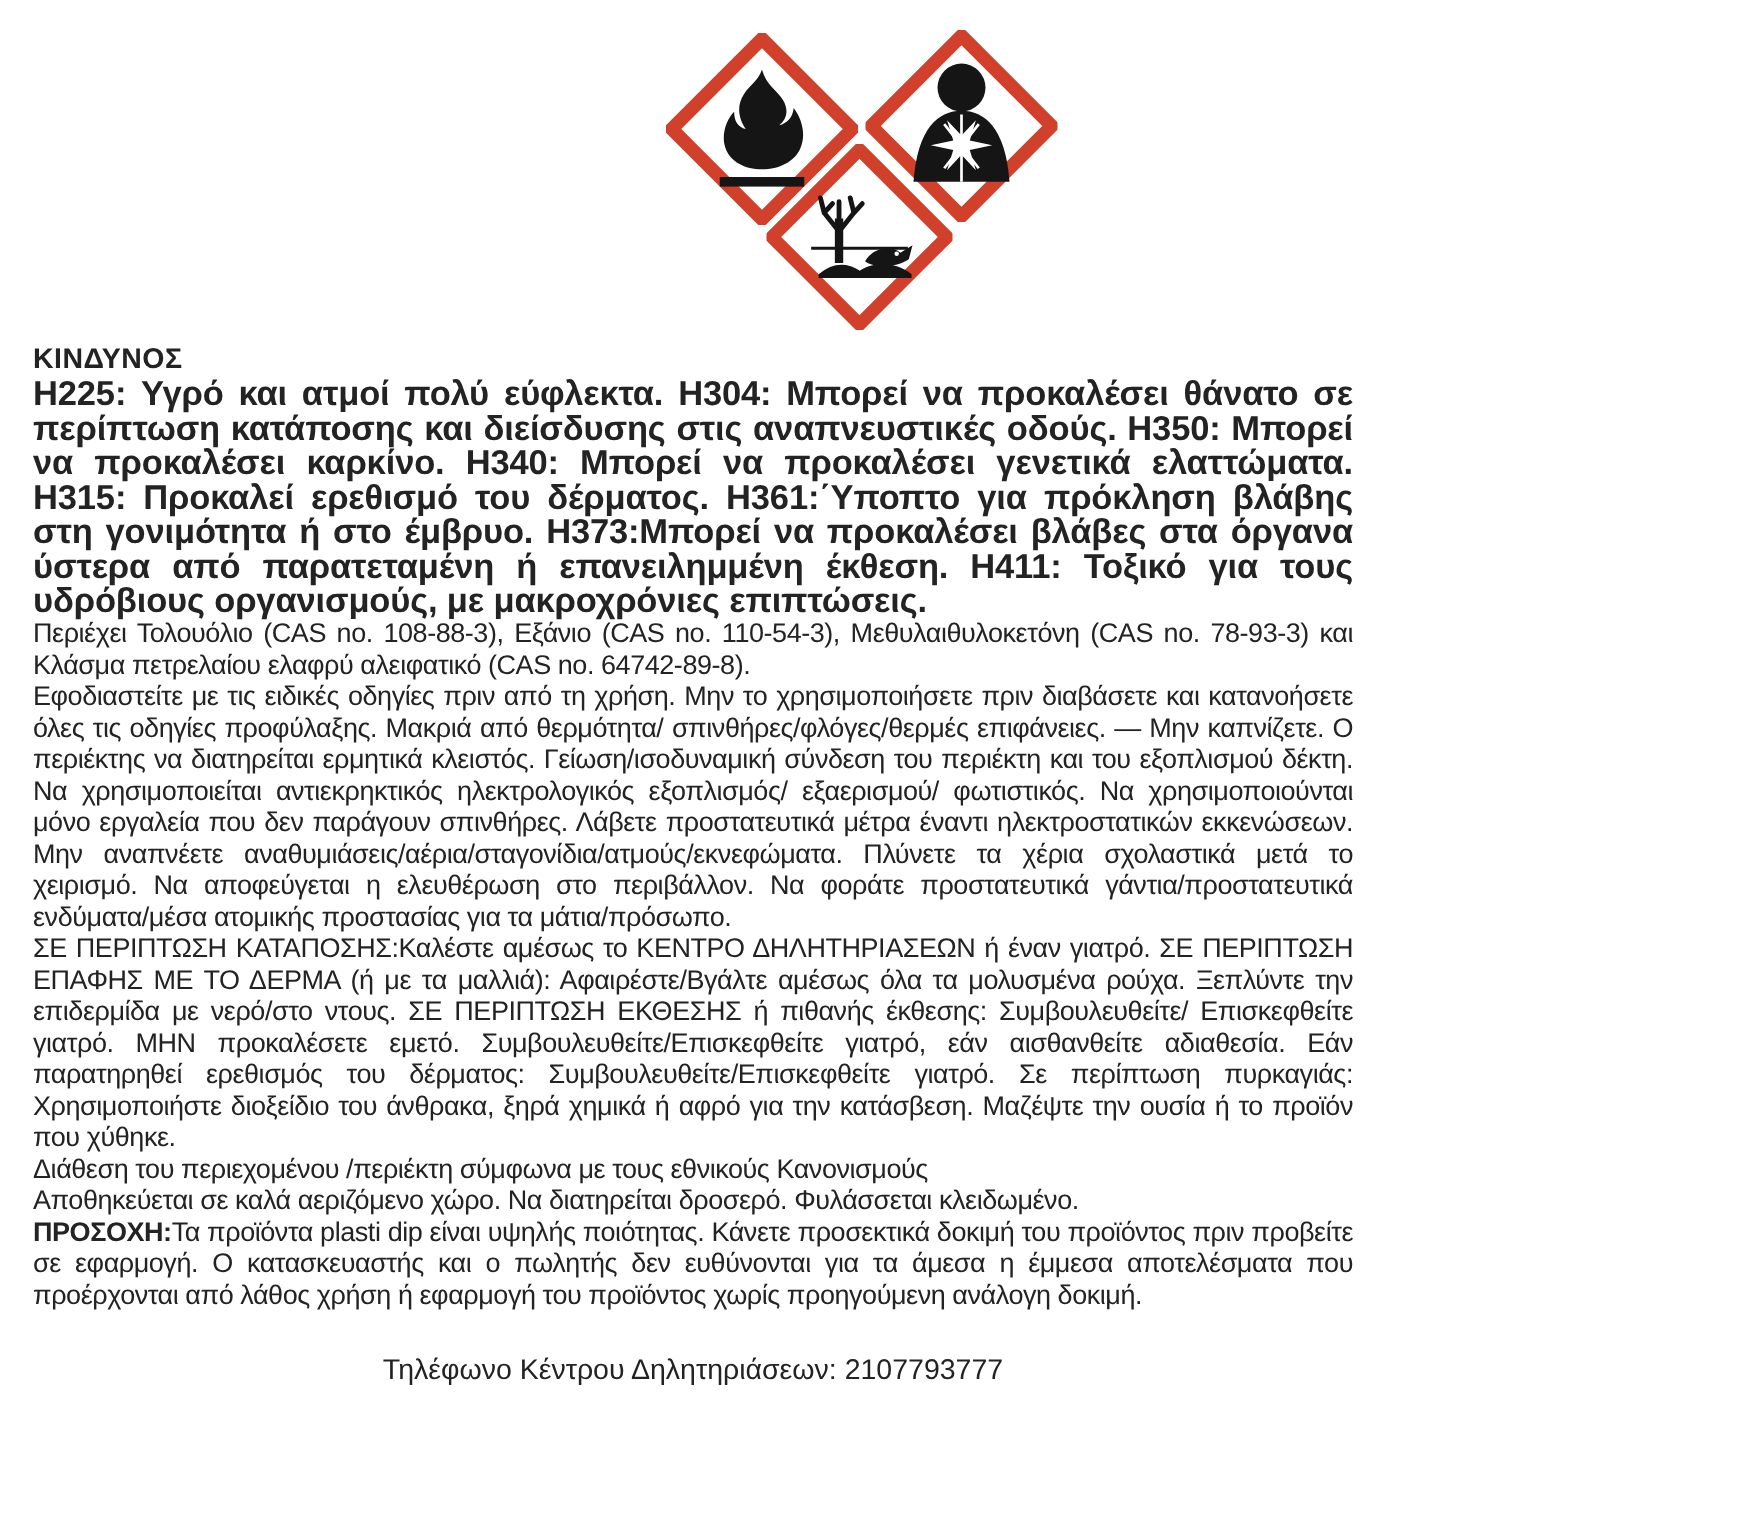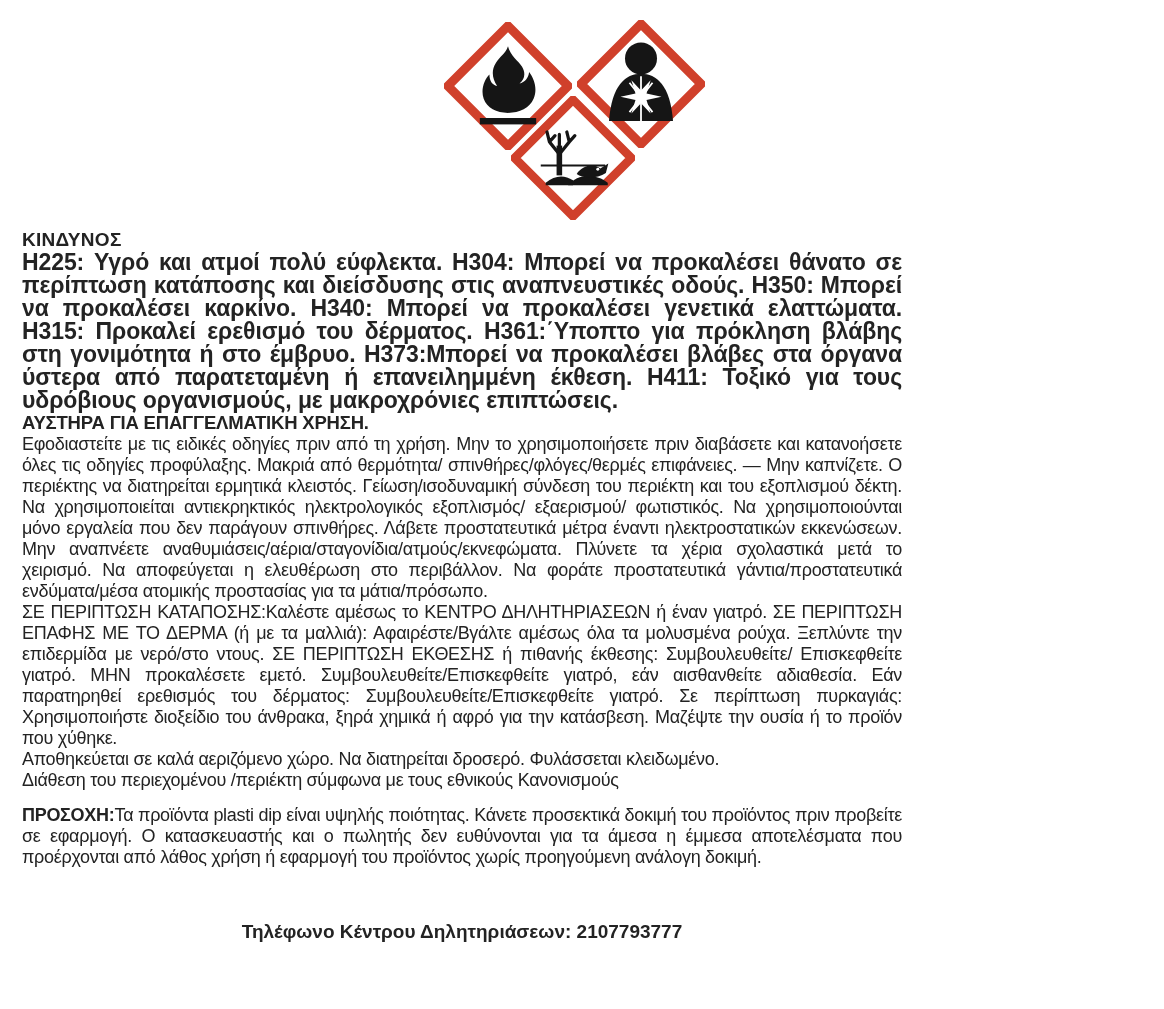--- a/index.html
+++ b/index.html
@@ -28,25 +28,25 @@
   .hazards{
     font-weight:bold;font-size:23px;line-height:23px;
     text-align:justify;letter-spacing:-0.1px;
   }
   .reg{
     font-size:18px;line-height:21px;letter-spacing:-0.3px;
     text-align:justify;
   }
   .oneline{text-align:left;}
   .boldline{font-weight:bold;font-size:18.5px;line-height:22px;letter-spacing:-0.2px;}
-  .warning{margin-top:14px;}
+  .warning{margin-top:0;}
   .warning .lead{font-weight:bold;}
   .phone{
-    margin-top:52px;text-align:center;
-    font-weight:bold;font-size:19px;line-height:23px;
+    margin-top:28px;text-align:center;
+    font-weight:normal;font-size:19px;line-height:23px;
   }
 </style>
 </head>
 <body>
 
 <div class="page">
 
   <div class="picto-area">
 
     <svg class="picto picto-flame" viewBox="0 0 100 100">
@@ -77,30 +77,30 @@
       <circle cx="70" cy="59" r="1.2" fill="#ffffff"></circle>
     </svg>
   </div>
 
   <div class="textwrap">
 
     <p class="signal">ΚΙΝΔΥΝΟΣ</p>
 
     <p class="hazards">H225: Υγρό και ατμοί πολύ εύφλεκτα. H304: Μπορεί να προκαλέσει θάνατο σε περίπτωση κατάποσης και διείσδυσης στις αναπνευστικές οδούς. H350: Μπορεί να προκαλέσει καρκίνο. H340: Μπορεί να προκαλέσει γενετικά ελαττώματα. H315: Προκαλεί ερεθισμό του δέρματος. H361:΄Υποπτο για πρόκληση βλάβης στη γονιμότητα ή στο έμβρυο. H373:Μπορεί να προκαλέσει βλάβες στα όργανα ύστερα από παρατεταμένη ή επανειλημμένη έκθεση. H411: Τοξικό για τους υδρόβιους οργανισμούς, με μακροχρόνιες επιπτώσεις.</p>
 
+    <p class="reg">Περιέχει Τολουόλιο (CAS no. 108-88-3), Εξάνιο (CAS no. 110-54-3), Μεθυλαιθυλοκετόνη (CAS no. 78-93-3) και Κλάσμα πετρελαίου ελαφρύ αλειφατικό (CAS no. 64742-89-8).</p>
 
-    <p class="boldline">ΑΥΣΤΗΡΑ ΓΙΑ ΕΠΑΓΓΕΛΜΑΤΙΚΗ ΧΡΗΣΗ.</p>
 
 
     <p class="reg">Εφοδιαστείτε με τις ειδικές οδηγίες πριν από τη χρήση. Μην το χρησιμοποιήσετε πριν διαβάσετε και κατανοήσετε όλες τις οδηγίες προφύλαξης. Μακριά από θερμότητα/ σπινθήρες/φλόγες/θερμές επιφάνειες. — Μην καπνίζετε. Ο περιέκτης να διατηρείται ερμητικά κλειστός. Γείωση/ισοδυναμική σύνδεση του περιέκτη και του εξοπλισμού δέκτη. Να χρησιμοποιείται αντιεκρηκτικός ηλεκτρολογικός εξοπλισμός/ εξαερισμού/ φωτιστικός. Να χρησιμοποιούνται μόνο εργαλεία που δεν παράγουν σπινθήρες. Λάβετε προστατευτικά μέτρα έναντι ηλεκτροστατικών εκκενώσεων. Μην αναπνέετε αναθυμιάσεις/αέρια/σταγονίδια/ατμούς/εκνεφώματα. Πλύνετε τα χέρια σχολαστικά μετά το χειρισμό. Να αποφεύγεται η ελευθέρωση στο περιβάλλον. Να φοράτε προστατευτικά γάντια/προστατευτικά ενδύματα/μέσα ατομικής προστασίας για τα μάτια/πρόσωπο.</p>
 
     <p class="reg">ΣΕ ΠΕΡΙΠΤΩΣΗ ΚΑΤΑΠΟΣΗΣ:Καλέστε αμέσως το ΚΕΝΤΡΟ ΔΗΛΗΤΗΡΙΑΣΕΩΝ ή έναν γιατρό. ΣΕ ΠΕΡΙΠΤΩΣΗ ΕΠΑΦΗΣ ΜΕ ΤΟ ΔΕΡΜΑ (ή με τα μαλλιά): Αφαιρέστε/Βγάλτε αμέσως όλα τα μολυσμένα ρούχα. Ξεπλύντε την επιδερμίδα με νερό/στο ντους. ΣΕ ΠΕΡΙΠΤΩΣΗ ΕΚΘΕΣΗΣ ή πιθανής έκθεσης: Συμβουλευθείτε/ Επισκεφθείτε γιατρό. ΜΗΝ προκαλέσετε εμετό. Συμβουλευθείτε/Επισκεφθείτε γιατρό, εάν αισθανθείτε αδιαθεσία. Εάν παρατηρηθεί ερεθισμός του δέρματος: Συμβουλευθείτε/Επισκεφθείτε γιατρό. Σε περίπτωση πυρκαγιάς: Χρησιμοποιήστε διοξείδιο του άνθρακα, ξηρά χημικά ή αφρό για την κατάσβεση. Μαζέψτε την ουσία ή το προϊόν που χύθηκε.</p>
 
+    <p class="reg oneline">Διάθεση του περιεχομένου /περιέκτη σύμφωνα με τους εθνικούς Κανονισμούς</p>
+
     <p class="reg oneline">Αποθηκεύεται σε καλά αεριζόμενο χώρο. Να διατηρείται δροσερό. Φυλάσσεται κλειδωμένο.</p>
-
-    <p class="reg oneline">Διάθεση του περιεχομένου /περιέκτη σύμφωνα με τους εθνικούς Κανονισμούς</p>
 
     <p class="reg warning"><span class="lead">ΠΡΟΣΟΧΗ:</span><span>Τα προϊόντα plasti dip είναι υψηλής ποιότητας. Κάνετε προσεκτικά δοκιμή του προϊόντος πριν προβείτε σε εφαρμογή. Ο κατασκευαστής και ο πωλητής δεν ευθύνονται για τα άμεσα η έμμεσα αποτελέσματα που προέρχονται από λάθος χρήση ή εφαρμογή του προϊόντος χωρίς προηγούμενη ανάλογη δοκιμή.</span></p>
 
     <p class="phone">Τηλέφωνο Κέντρου Δηλητηριάσεων: 2107793777</p>
 
   </div>
 </div>
 
 </body></html>

